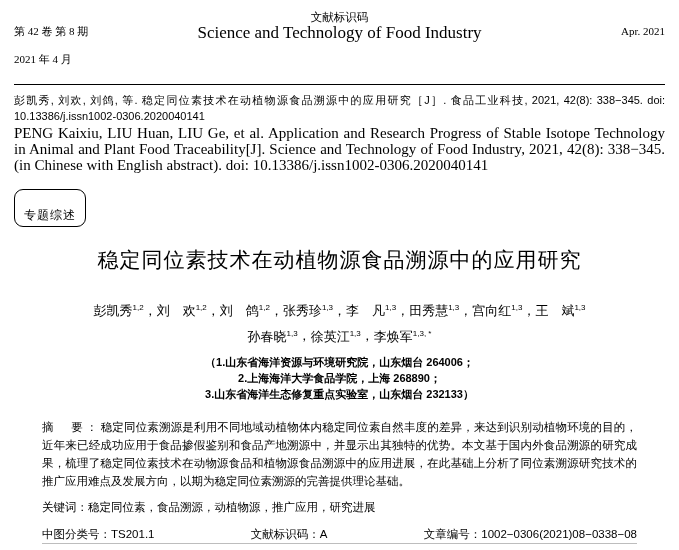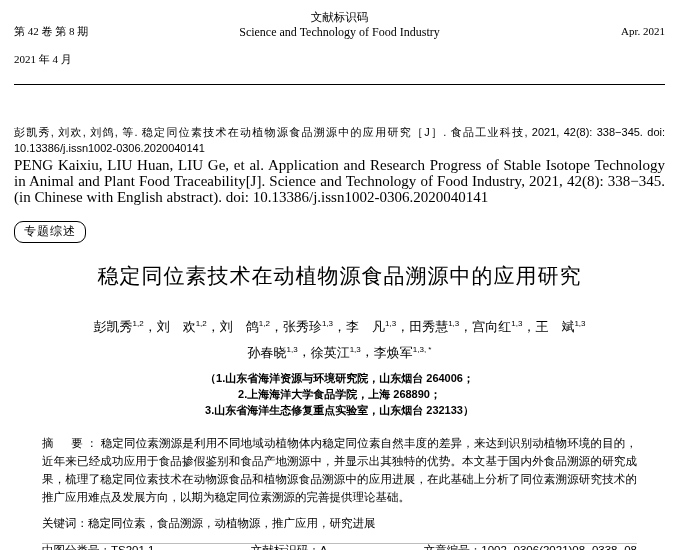--- a/index.html
+++ b/index.html
@@ -45,57 +45,56 @@
   .runhead-center {
     flex: 1;
     text-align: center;
     line-height: 15px;
   }
   .runhead-center .cn {
     font-size: 11.5px;
     font-family: "Liberation Sans", sans-serif;
   }
   .runhead-center .en {
-    font-size: 12px;
+    font-size: 17px;
     font-family: "Liberation Serif", serif;
   }
   .rule {
     border-bottom: 1px solid #000;
     margin: 4px 14px 0 14px;
   }
 
   
   .citation {
     padding: 7px 14px 0 14px;
     font-size: 11px;
     line-height: 16px;
     text-align: justify;
   }
   .citation p {
     margin: 0 0 1px 0;
   }
   .citation .cn-cite {
     font-family: "Liberation Sans", sans-serif;
     font-size: 11px;
-    margin-top: 32px;
   }
   .citation .en-cite {
     font-family: "Liberation Serif", serif;
     font-size: 15px;
   }
 
   
   .tagwrap {
     margin: 16px 0 0 14px;
   }
   .coltag {
     display: inline-block;
     border: 1px solid #000;
     border-radius: 9px;
-    padding: 1px 9px 2px 9px;
+    padding: 17px 9px 2px 9px;
     font-size: 12px;
     font-family: "Liberation Sans", sans-serif;
     letter-spacing: 1px;
   }
 
   
   .title {
     margin: 14px 60px 15px 60px;
     text-align: center;
     font-family: "Liberation Sans", sans-serif;

